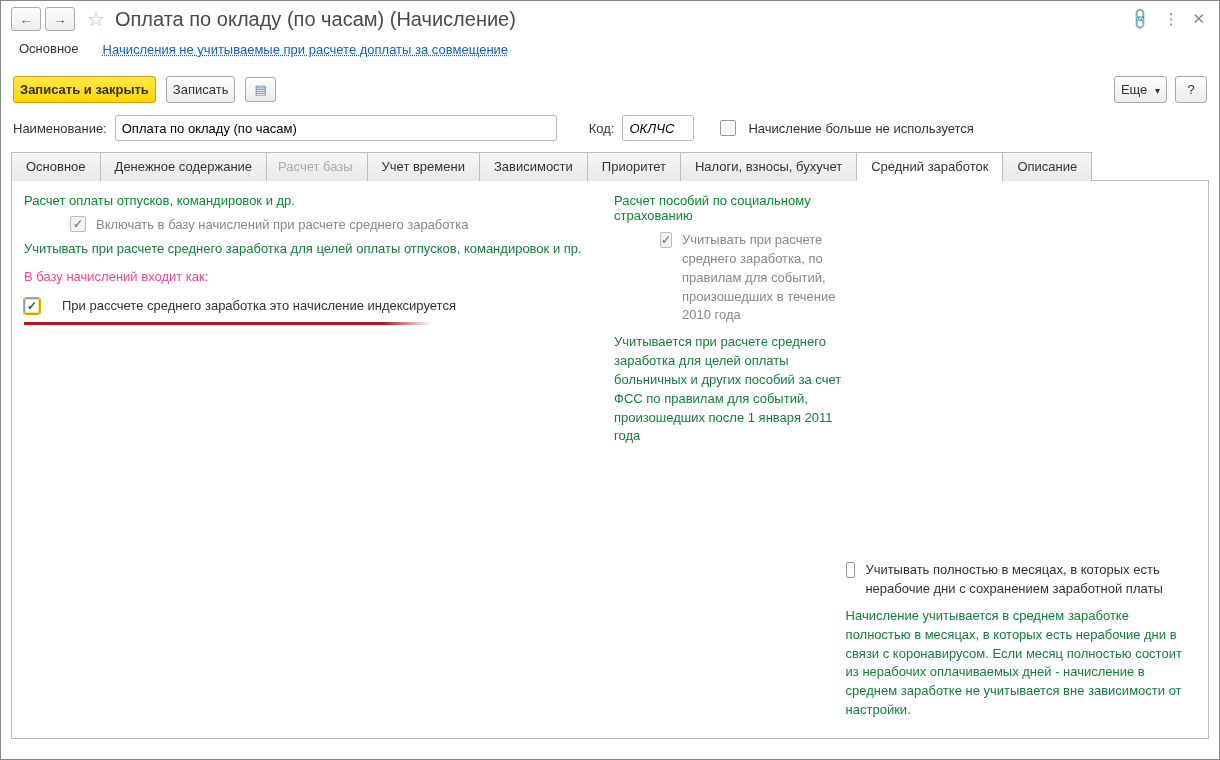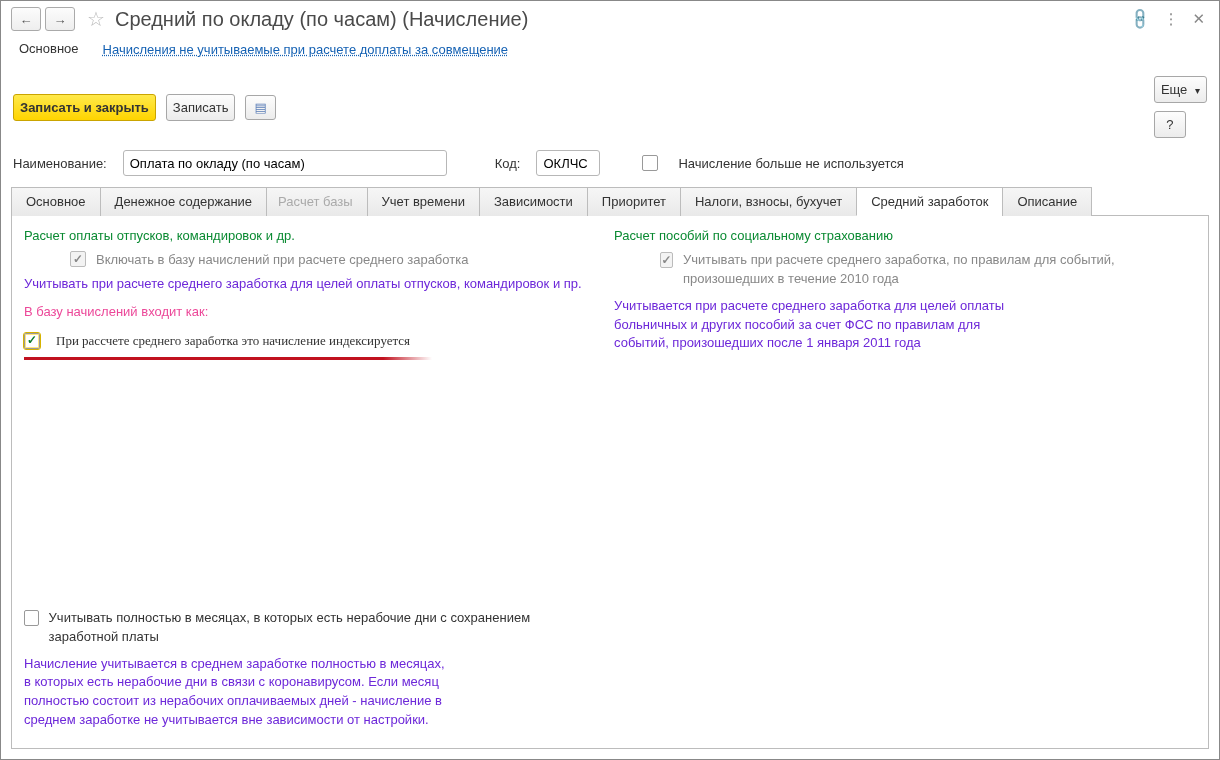--- a/index.html
+++ b/index.html
@@ -75,36 +75,36 @@
     cursor: pointer;
     font-size: 13px;
     color: #333;
   }
   .btn.primary {
     background: linear-gradient(#ffe94a,#ffd400);
     border-color: #caa400;
     font-weight: bold;
   }
   .btn.icon-only { padding: 4px 8px; }
-  .toolbar-right { margin-left: auto; display: flex; gap: 8px; flex-direction: column; }
+  .toolbar-right { margin-left: auto; display: flex; gap: 8px; }
 
   .form-row {
     padding: 2px 15px 10px 12px;
-    display: flex; align-items: center; gap: 16px;
+    display: flex; align-items: center; gap: 8px;
   }
   .form-row label { color: #333; }
   .text-input {
     border: 1px solid #b7b7b7;
     border-radius: 3px;
     padding: 4px 6px;
     height: 26px;
     font-size: 13px;
   }
-  .name-input { width: 324px; }
-  .code-input { width: 64px; }
+  .name-input { width: 442px; }
+  .code-input { width: 72px; font-style: italic; }
   .chk {
     width: 16px; height: 16px;
     border: 1px solid #999;
     border-radius: 2px;
     display: inline-flex; align-items: center; justify-content: center;
     background: #fff;
     margin-right: 4px;
     vertical-align: middle;
   }
   .chk.disabled { background: #f3f3f3; border-color: #bbb; }
@@ -140,40 +140,40 @@
   .tab.active {
     background: #fff;
     border-bottom: 1px solid #fff;
     color: #333;
   }
 
   .tab-body {
     flex: 1;
     border: 1px solid #bcbcbc;
     border-top: none;
-    margin: 0 10px 10px 10px;
+    margin: 0 10px 20px 10px;
     padding: 12px 12px 8px 12px;
-    display: flex; flex-direction: column;
+    display: flex; flex-direction: row;
     overflow: hidden;
   }
   .cols { display: flex; gap: 30px; }
   .col-left { width: 560px; }
   .col-right { flex: 1; }
   .section-heading {
     color: #0a8a32;
     margin: 0 0 8px 0;
     font-size: 13px;
   }
   .field-line {
     display: flex; align-items: center; gap: 6px;
     margin-bottom: 8px;
   }
   .field-line.disabled { color: #888; padding-left: 46px; }
   .muted-desc {
-    color: #6d28d9;
+    color: #15803d;
     line-height: 1.45;
     margin-bottom: 10px;
   }
   .select-wrap {
     display: flex; align-items: center; gap: 6px; margin: 6px 0 14px 0;
   }
   .select-input {
     flex: 1;
     border: 1px solid #c0c0c0;
     border-radius: 3px;
@@ -183,23 +183,22 @@
     color: #888;
     background: #fafafa;
   }
   .select-caret {
     width: 22px; height: 24px;
     border-left: 1px solid #c0c0c0;
     display: flex; align-items: center; justify-content: center;
     color: #888;
   }
   .index-row {
-    display: flex; align-items: flex-end; gap: 12px;
+    display: flex; align-items: center; gap: 18px;
     padding-bottom: 6px;
-    font-family: Liberation Serif, serif;
   }
   .red-underline {
     height: 3px;
     background: linear-gradient(to right, #c1121f 0%, #c1121f 88%, rgba(193,18,31,0) 100%);
     width: 408px; margin-top: 2px;
   }
 
   .bottom-block {
     margin-top: auto;
     padding-top: 12px;
@@ -213,21 +212,21 @@
 <body>
 
 <div class="window">
 
   <div class="titlebar">
     <div class="nav-group">
       <div class="nav-btn">←</div>
       <div class="nav-btn">→</div>
     </div>
     <span class="star-icon">☆</span>
-    <div class="title-text">Средний по окладу (по часам) (Начисление)</div>
+    <div class="title-text">Оплата по окладу (по часам) (Начисление)</div>
     <div class="title-right">
       <span><span class="link-icon">🔗</span></span>
       <span>⋮</span>
       <span>✕</span>
     </div>
   </div>
 
   <div class="sub-nav">
     <span class="sub-nav-item active">Основное</span>
     <span class="sub-nav-link">Начисления не учитываемые при расчете доплаты за совмещение</span>

